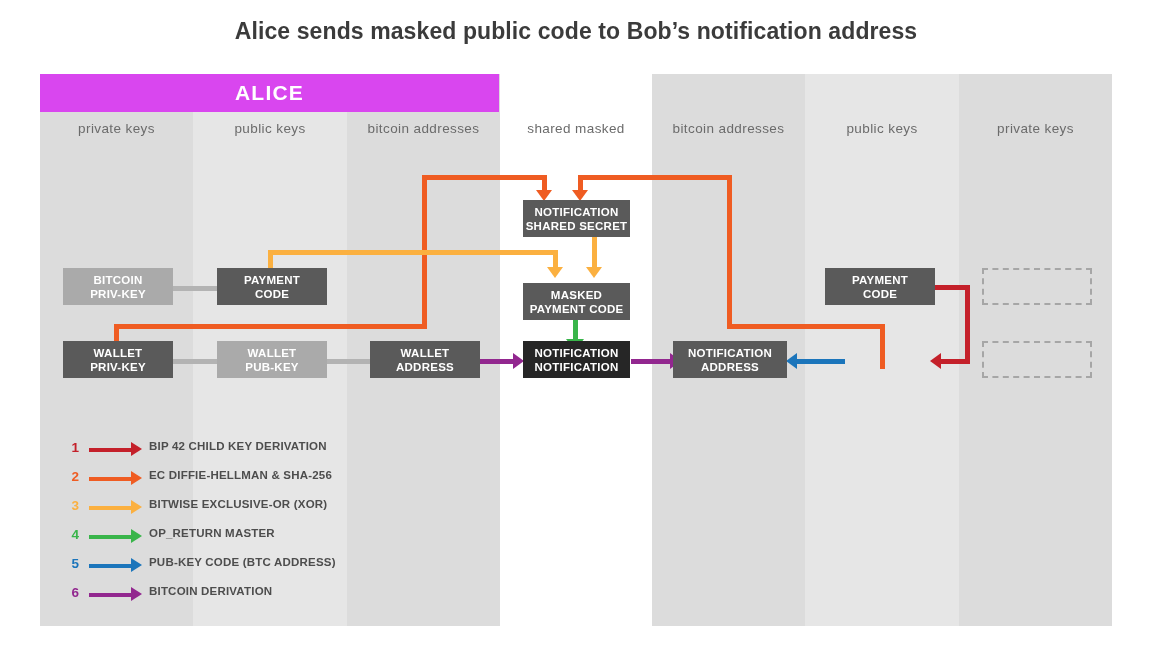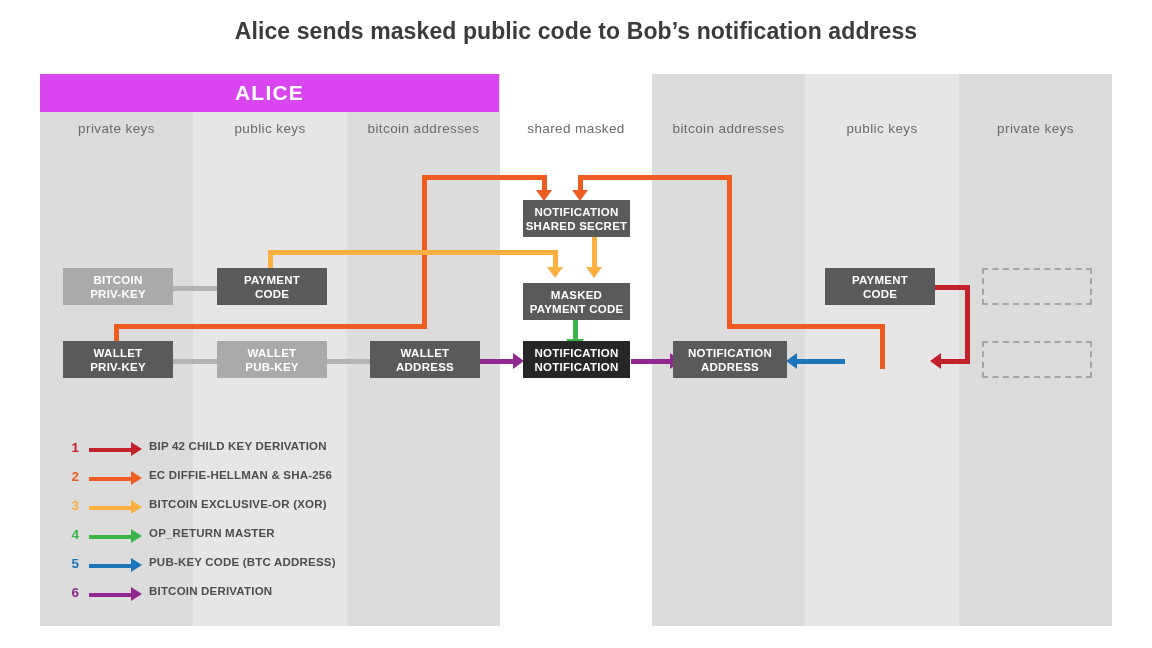--- a/index.html
+++ b/index.html
@@ -199,21 +199,21 @@
       <span class="legend-num" style="color:#ef5c22;">2</span>
       <span class="legend-line" style="background:#ef5c22;"></span>
       <span class="legend-head" style="border-left:11px solid #ef5c22;"></span>
       <span class="legend-label">EC DIFFIE-HELLMAN &amp; SHA-256</span>
     </div>
 
     <div class="legend-row">
       <span class="legend-num" style="color:#fbb040;">3</span>
       <span class="legend-line" style="background:#fbb040;"></span>
       <span class="legend-head" style="border-left:11px solid #fbb040;"></span>
-      <span class="legend-label">BITCOIN EXCLUSIVE-OR (XOR)</span>
+      <span class="legend-label">BITWISE EXCLUSIVE-OR (XOR)</span>
     </div>
 
     <div class="legend-row">
       <span class="legend-num" style="color:#39b54a;">4</span>
       <span class="legend-line" style="background:#39b54a;"></span>
       <span class="legend-head" style="border-left:11px solid #39b54a;"></span>
       <span class="legend-label">OP_RETURN MASTER</span>
     </div>
 
     <div class="legend-row">

